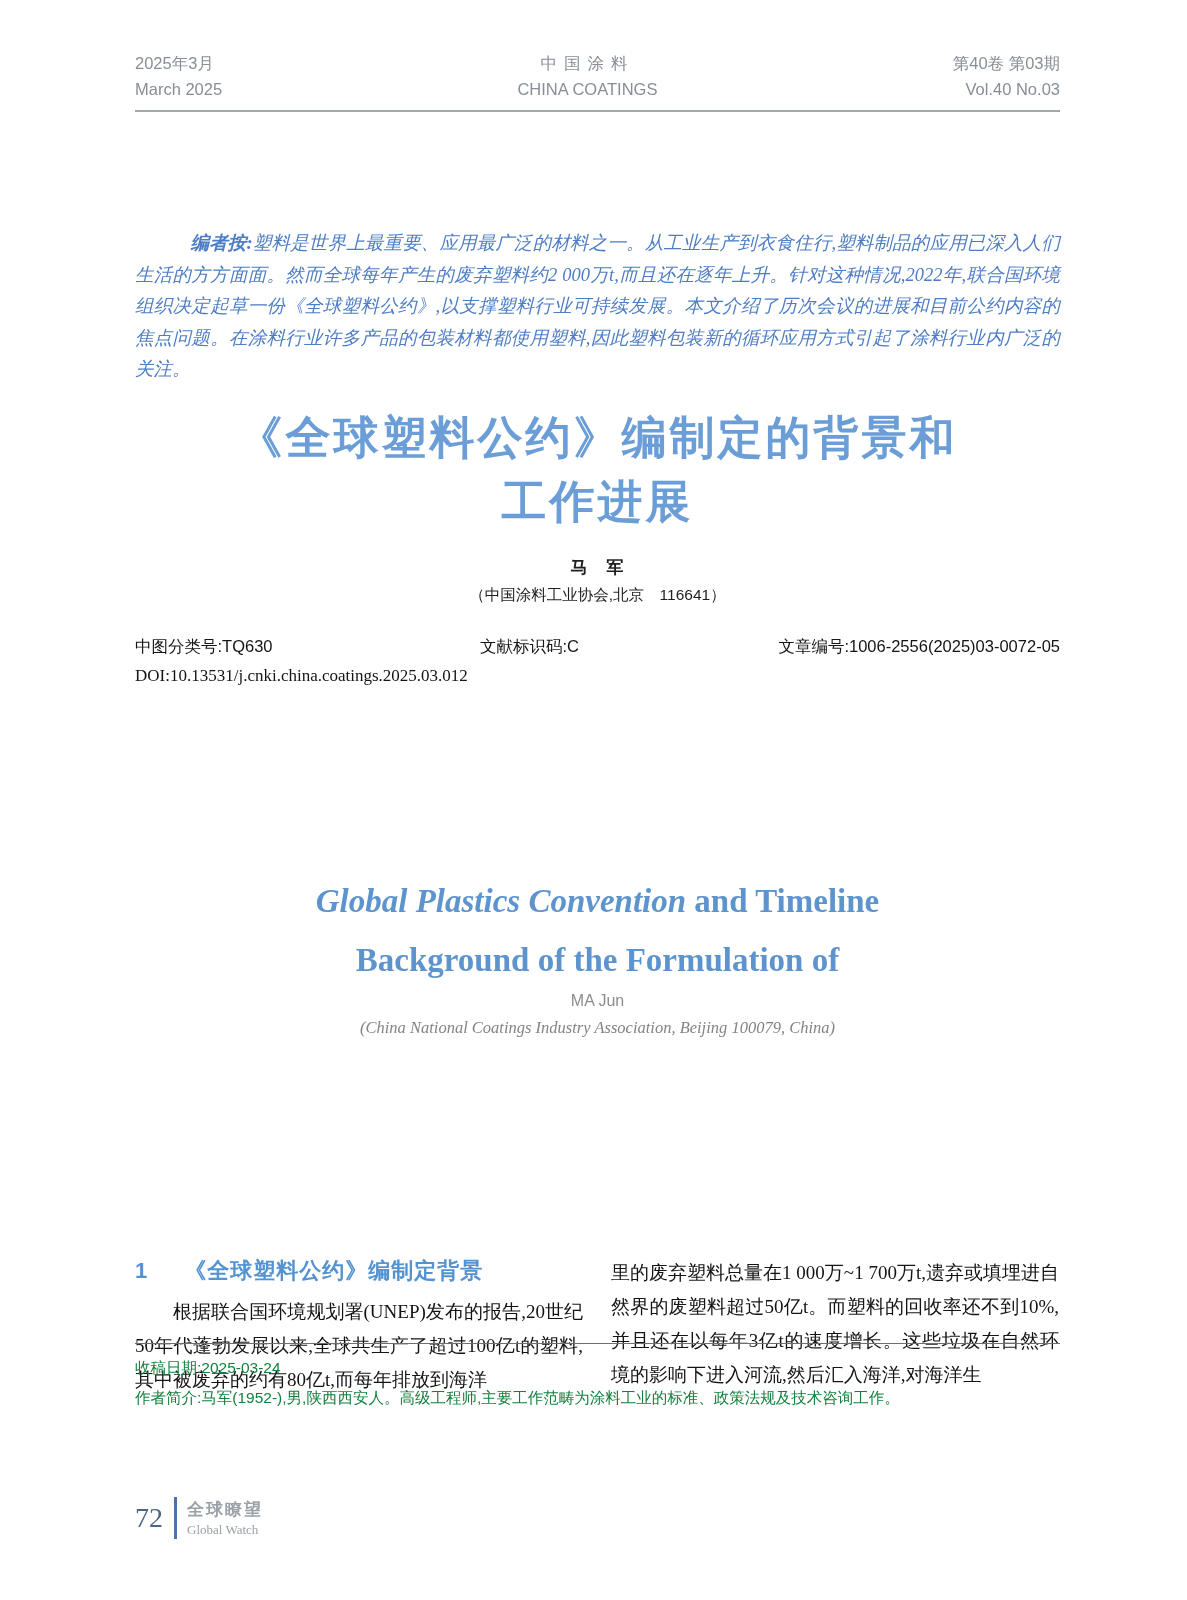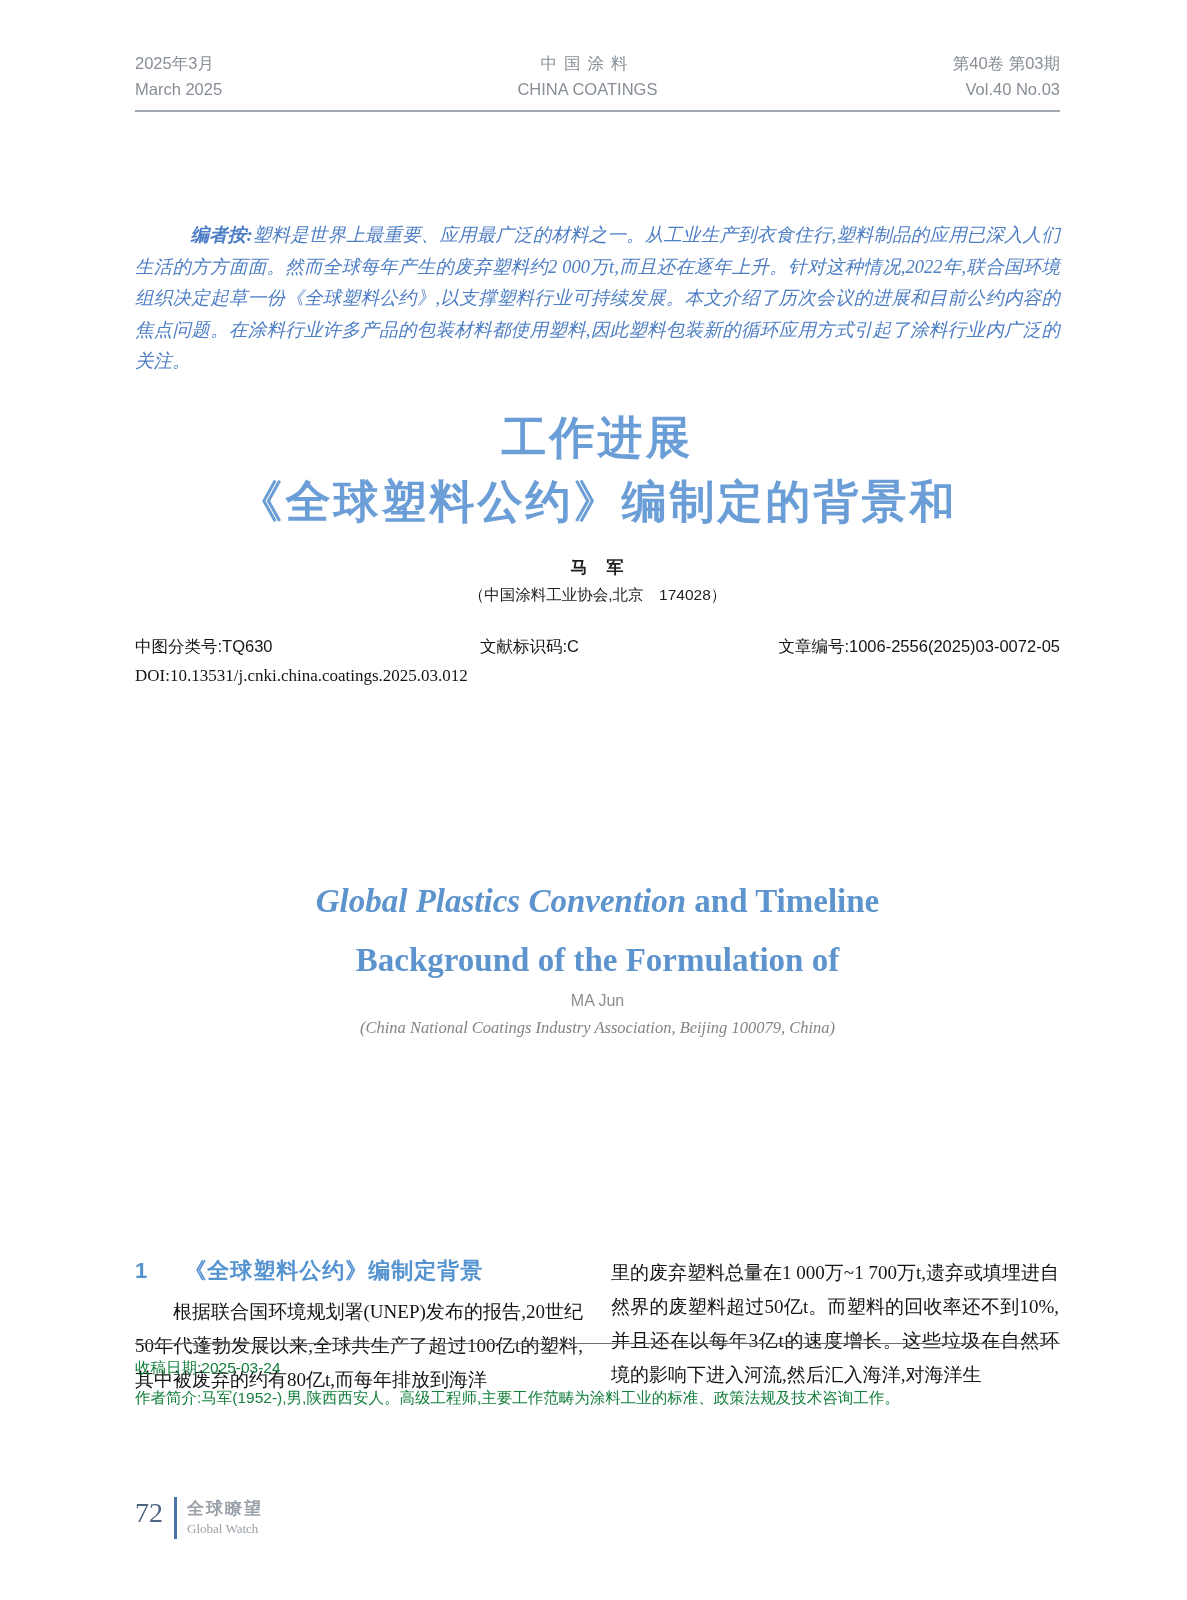--- a/index.html
+++ b/index.html
@@ -28,21 +28,21 @@
     line-height: 26px;
     padding-bottom: 8px;
     border-bottom: 2px solid #a2a8af;
   }
   .h-col.center { text-align: center; }
   .h-col.right  { text-align: right; }
   .journal-cn { letter-spacing: 7px; }
 
   
   .note {
-    top: 220px;
+    top: 228px;
     color: #4d7dc4;
     font-family: "Liberation Serif", serif;
     font-style: italic;
     font-size: 18.5px;
     line-height: 31.5px;
     text-align: justify;
     text-indent: 3em;
   }
   .note-label { font-weight: bold; }
 
@@ -150,20 +150,21 @@
     padding-top: 9px;
     color: #15803d;
     font-size: 15.5px;
     line-height: 30px;
   }
 
   
   .footer {
     top: 1497px;
     display: flex;
+    align-items: center;
   }
   .pageno {
     font-family: "Liberation Serif", serif;
     font-size: 28px;
     color: #4b6584;
     margin-right: 11px;
   }
   .bar {
     width: 3px;
     height: 42px;
@@ -204,26 +205,26 @@
       <div>第40卷 第03期</div>
       <div>Vol.40 No.03</div>
     </div>
   </header>
 
   <p class="note abs">
     <span class="note-label">编者按:</span><span>塑料是世界上最重要、应用最广泛的材料之一。从工业生产到衣食住行,塑料制品的应用已深入人们生活的方方面面。然而全球每年产生的废弃塑料约2 000万t,而且还在逐年上升。针对这种情况,2022年,联合国环境组织决定起草一份《全球塑料公约》,以支撑塑料行业可持续发展。本文介绍了历次会议的进展和目前公约内容的焦点问题。在涂料行业许多产品的包装材料都使用塑料,因此塑料包装新的循环应用方式引起了涂料行业内广泛的关注。</span>
   </p>
 
   <h1 class="title-cn abs">
+    <span class="block">《全球塑料公约》编制定的背景和</span>
     <span class="block">工作进展</span>
-    <span class="block">《全球塑料公约》编制定的背景和</span>
   </h1>
 
   <div class="author-cn abs">马　军</div>
-  <div class="affil-cn abs">（中国涂料工业协会,北京　174028）</div>
+  <div class="affil-cn abs">（中国涂料工业协会,北京　116641）</div>
 
   <div class="meta abs">
     <span class="meta-clc">中图分类号:TQ630</span>
     <span class="meta-doccode">文献标识码:C</span>
     <span class="meta-article">文章编号:1006-2556(2025)03-0072-05</span>
   </div>
   <div class="doi abs">DOI:10.13531/j.cnki.china.coatings.2025.03.012</div>
 
   <h2 class="title-en abs">
     <span class="block"><span class="it">Global Plastics Convention</span><span> and Timeline</span></span>

